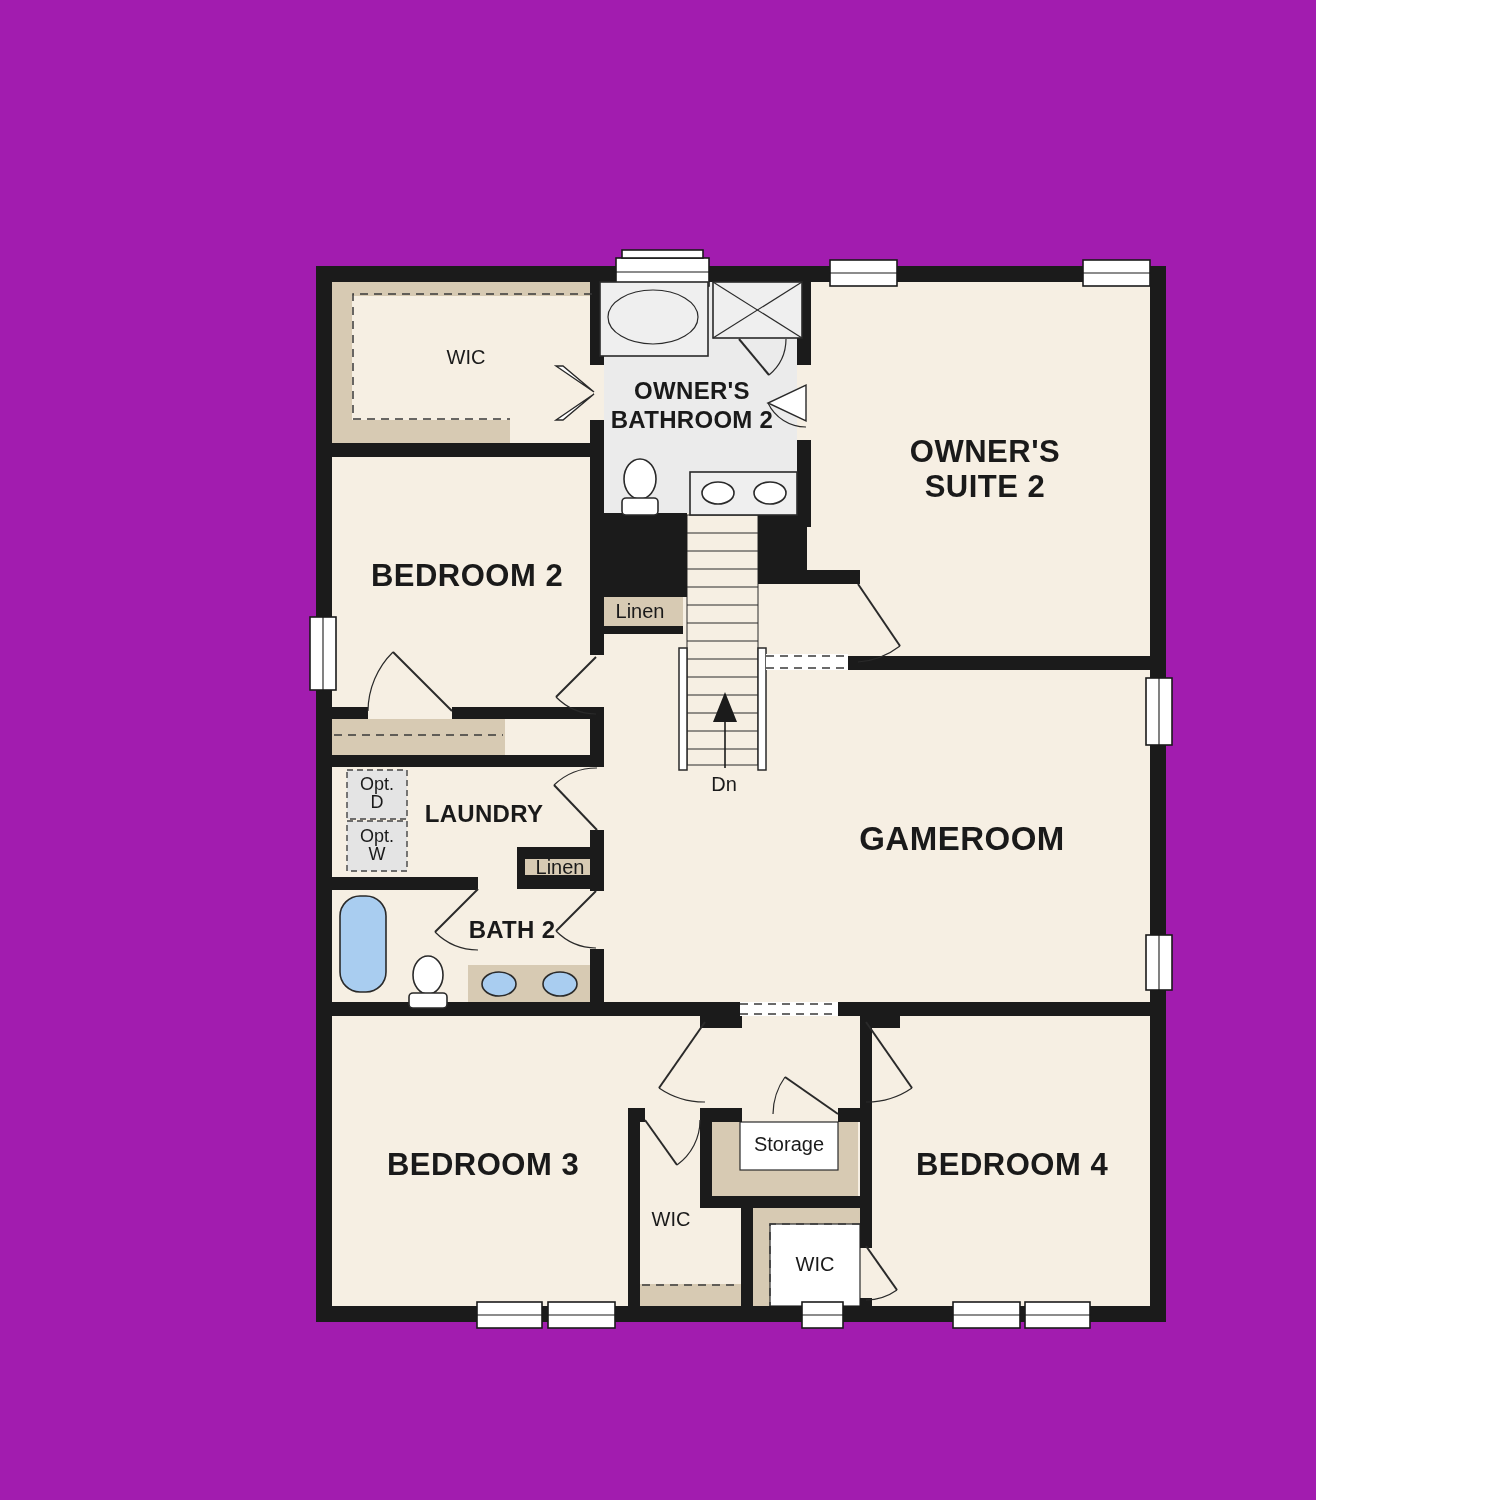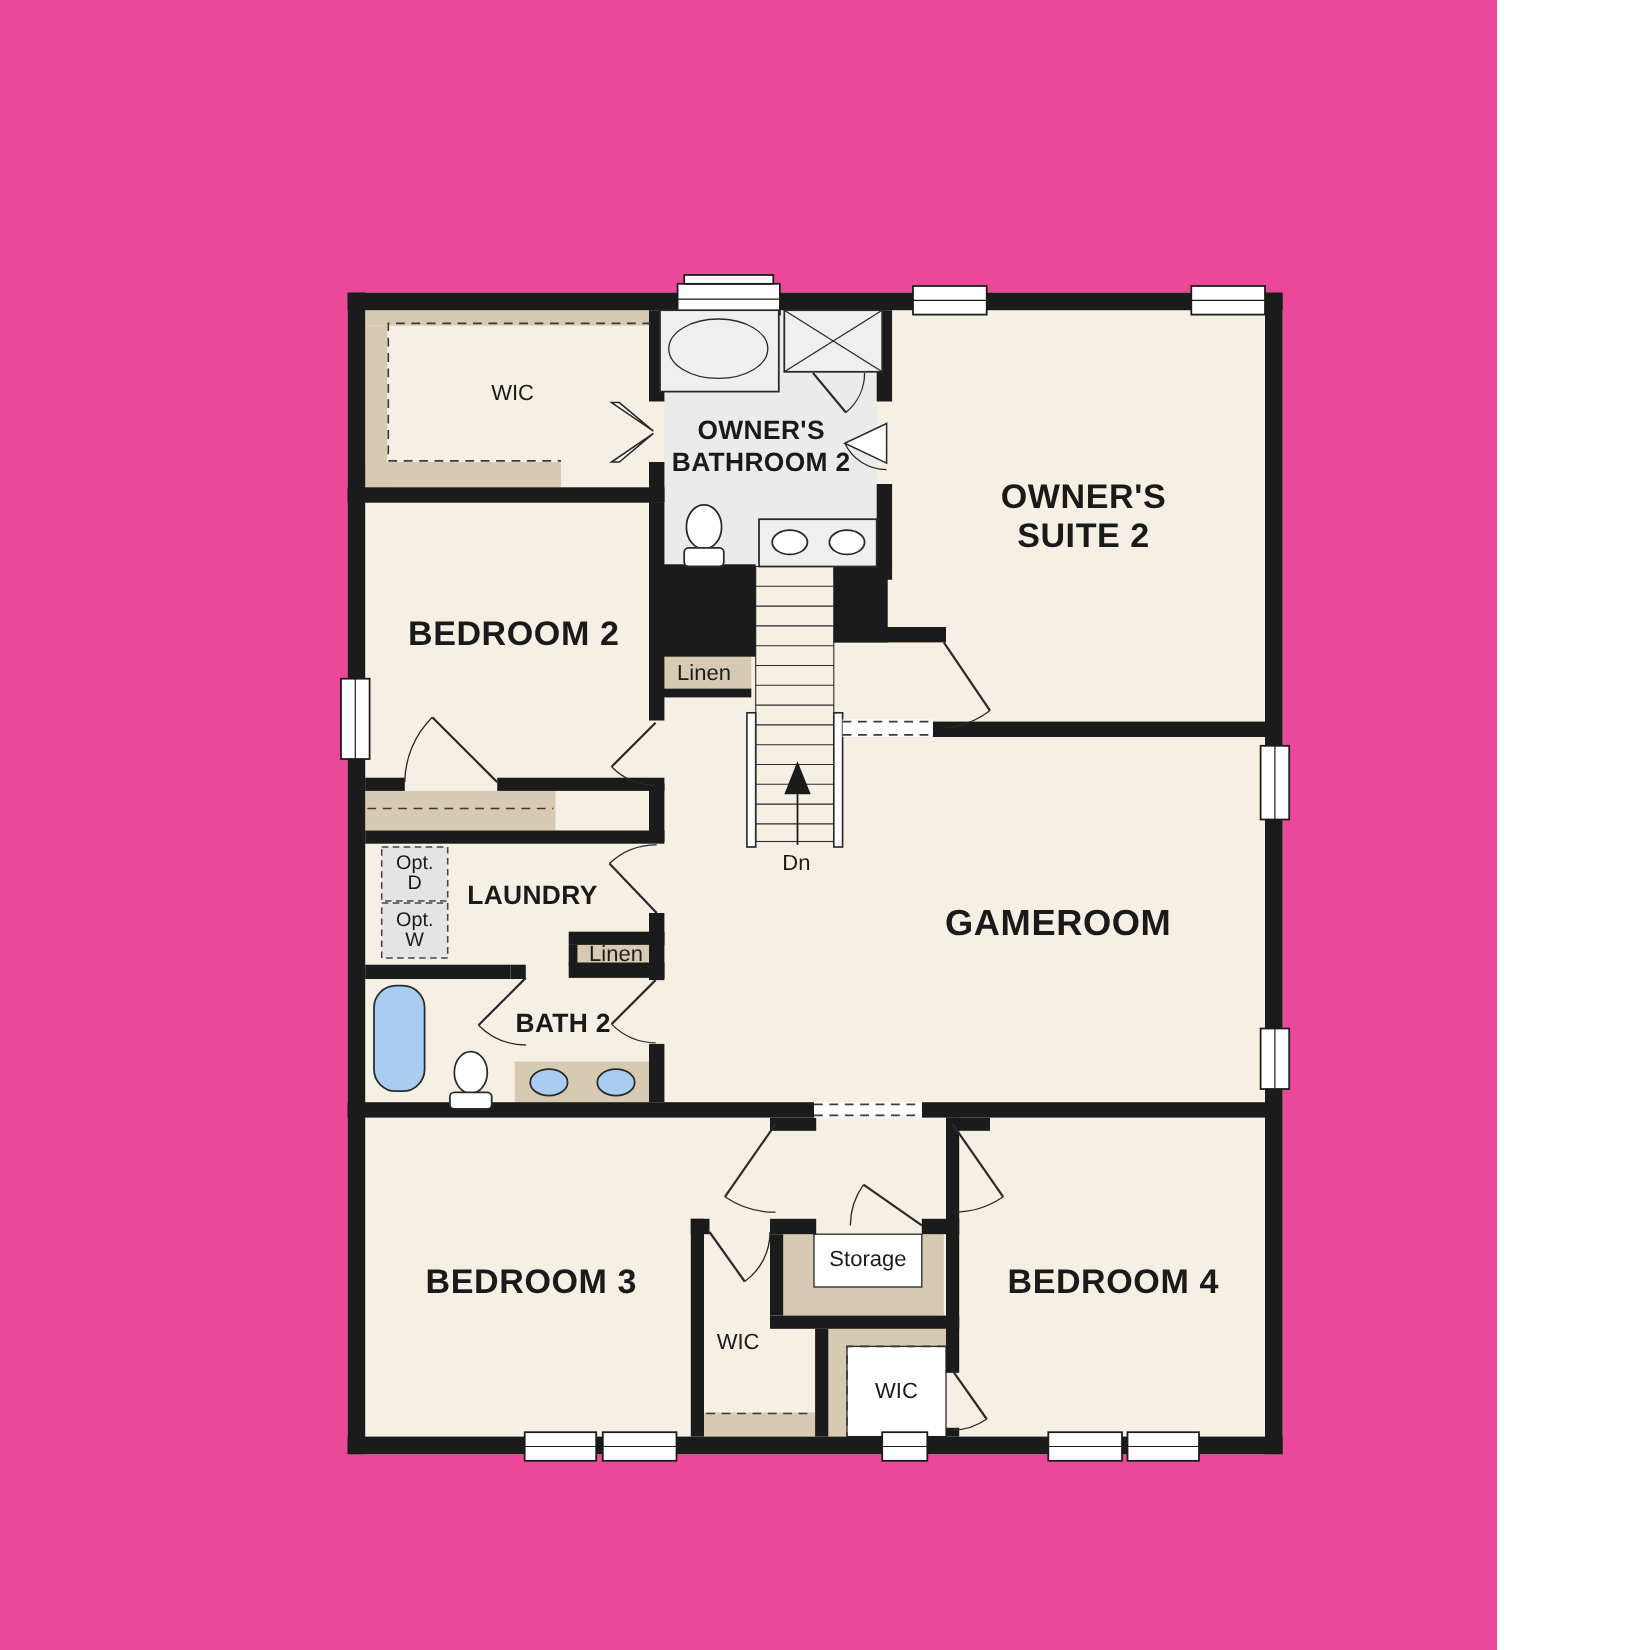--- a/index.html
+++ b/index.html
@@ -1,16 +1,16 @@
 <!DOCTYPE html>
 <html style="--floor: #f6efe3; --shelf: #d7cab3; --wall: #1b1b1b; --bathfloor: #ebebeb; --fixture: #efefef; --blue: #a9cdf0; --graybox: #e4e4e4;"><head>
 <meta charset="utf-8">
 <style>
   html,body{margin:0;padding:0;background:#ffffff;width:1500px;height:1500px;}
-  #stage{position:relative;width:1316px;height:1500px;background:#ec4899;padding-left:45px;}
+  #stage{position:relative;width:1316px;height:1500px;background:#a21caf;}
   svg{position:absolute;left:0;top:0;}
   .wall{fill:var(--wall,#1b1b1b);}
   .tan{fill:var(--shelf,#d7cab3);}
   .grey{fill:var(--bathfloor,#ebebeb);}
   .floorbase{fill:var(--floor,#f6efe3);}
   .whitebox{fill:#ffffff;stroke:#2a2a2a;stroke-width:1.2;}
   .win{fill:#ffffff;stroke:#1b1b1b;stroke-width:1.6;}
   .winline{stroke:#1b1b1b;stroke-width:1.1;}
   .leaf{stroke:#2a2a2a;stroke-width:2;fill:none;}
   .arc{stroke:#2a2a2a;stroke-width:1.2;fill:none;}

